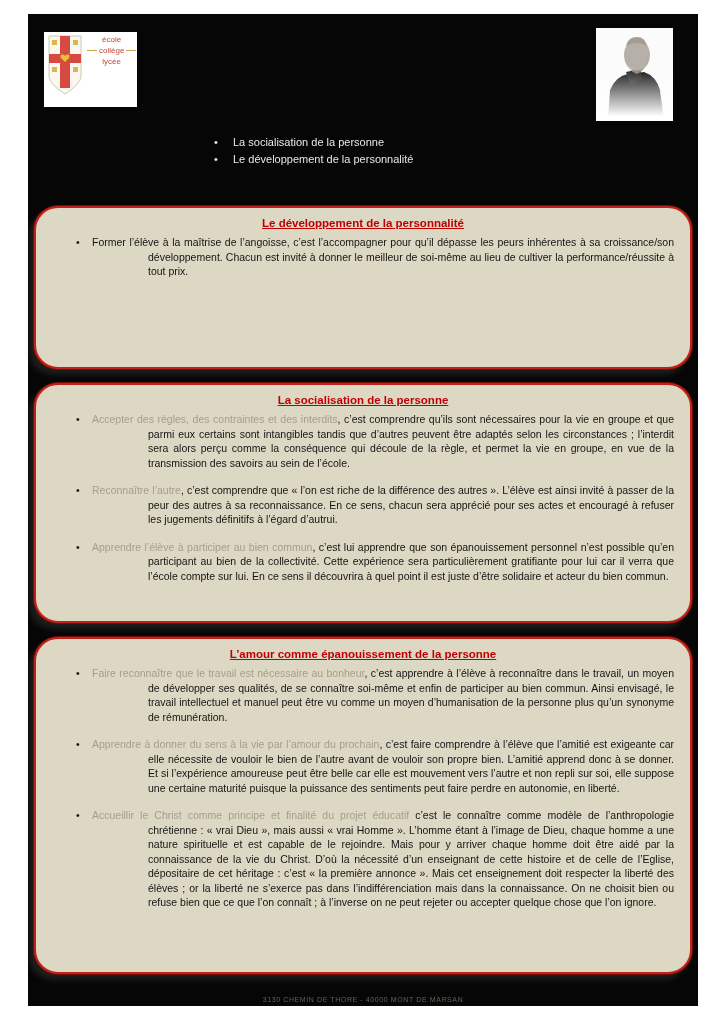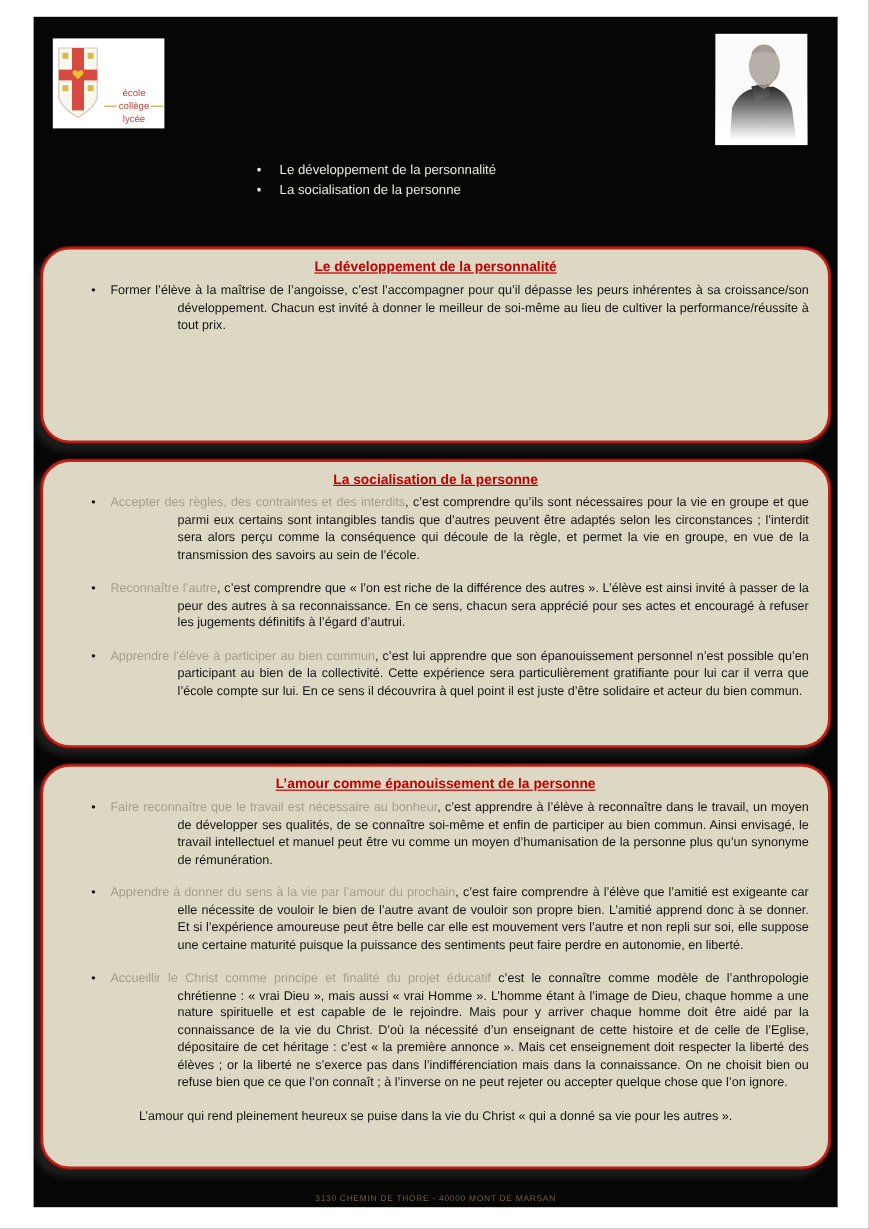--- a/index.html
+++ b/index.html
@@ -8,21 +8,21 @@
     font-family:"Liberation Sans",sans-serif;overflow:hidden;
   }
   .black-canvas{
     position:absolute;left:28px;top:14px;width:670px;height:992px;
     background:#060606;
   }
   
   .header{position:relative;height:192px;}
   .logo{
     position:absolute;left:16px;top:18px;width:93px;height:75px;
-    background:#ffffff;display:flex;align-items:flex-end;padding:2px;box-sizing:border-box;
+    background:#ffffff;display:flex;align-items:flex-start;padding:2px;box-sizing:border-box;
   }
   .logo-text{margin-left:3px;font-size:8px;color:#c4483c;line-height:11px;text-align:center;flex:1;}
   .logo-line{display:flex;align-items:center;justify-content:center;gap:2px;}
   .logo-dash{width:10px;border-top:1px solid #d4a24a;}
   .page-title{
     position:absolute;left:0;right:0;top:32px;text-align:center;
     font-size:35px;font-weight:bold;color:#e61417;letter-spacing:0.5px;
   }
   .photo{position:absolute;right:25px;top:14px;width:77px;height:93px;}
   .intro{position:absolute;left:186px;top:120px;color:#e8e8e2;font-size:11px;line-height:17px;}
@@ -106,39 +106,38 @@
         <path d="M14 62 q6 -14 18 -16 l16 -2 q12 4 16 18 l4 31 h-56 Z" fill="#1d1d1d"></path>
         <path d="M30 44 l14 -3 l2 10 l-12 6 Z" fill="#2c2c2c"></path>
         <ellipse cx="41" cy="27" rx="13" ry="16" fill="#b6b0a8"></ellipse>
         <path d="M29 30 q2 14 12 13 q10 -1 11 -13 q-2 12 -11 16 q-10 -3 -12 -16 Z" fill="#8d857a"></path>
         <path d="M30 18 q10 -6 21 0 q-2 -9 -10 -9 q-9 0 -11 9 Z" fill="#a49d93"></path>
         <rect width="77" height="93" fill="url(#fade)"></rect>
       </svg>
     </div>
 
     <div class="intro">
+      <div class="intro-item"><span class="ib">•</span><span>La socialisation de la personne</span></div>
       <div class="intro-item"><span class="ib">•</span><span>Le développement de la personnalité</span></div>
-      <div class="intro-item"><span class="ib">•</span><span>La socialisation de la personne</span></div>
     </div>
   </div>
 
   <div class="panel panel-1">
     <div class="panel-heading">Le développement de la personnalité</div>
     <div class="pitem"><span class="bullet">•</span><span>Former l’élève à la maîtrise de l’angoisse, c’est l’accompagner pour qu’il dépasse les peurs inhérentes à sa croissance/son développement. Chacun est invité à donner le meilleur de soi-même au lieu de cultiver la performance/réussite à tout prix.</span></div>
   </div>
 
   <div class="panel panel-2">
     <div class="panel-heading">La socialisation de la personne</div>
     <div class="pitem"><span class="bullet">•</span><span class="lead">Accepter des règles, des contraintes et des interdits</span><span>, c’est comprendre qu’ils sont nécessaires pour la vie en groupe et que parmi eux certains sont intangibles tandis que d’autres peuvent être adaptés selon les circonstances ; l’interdit sera alors perçu comme la conséquence qui découle de la règle, et permet la vie en groupe, en vue de la transmission des savoirs au sein de l’école.</span></div>
     <div class="pitem"><span class="bullet">•</span><span class="lead">Reconnaître l’autre</span><span>, c’est comprendre que « l’on est riche de la différence des autres ». L’élève est ainsi invité à passer de la peur des autres à sa reconnaissance. En ce sens, chacun sera apprécié pour ses actes et encouragé à refuser les jugements définitifs à l’égard d’autrui.</span></div>
     <div class="pitem"><span class="bullet">•</span><span class="lead">Apprendre l’élève à participer au bien commun</span><span>, c’est lui apprendre que son épanouissement personnel n’est possible qu’en participant au bien de la collectivité. Cette expérience sera particulièrement gratifiante pour lui car il verra que l’école compte sur lui. En ce sens il découvrira à quel point il est juste d’être solidaire et acteur du bien commun.</span></div>
   </div>
 
   <div class="panel panel-3">
     <div class="panel-heading">L’amour comme épanouissement de la personne</div>
     <div class="pitem"><span class="bullet">•</span><span class="lead">Faire reconnaître que le travail est nécessaire au bonheur</span><span>, c’est apprendre à l’élève à reconnaître dans le travail, un moyen de développer ses qualités, de se connaître soi-même et enfin de participer au bien commun. Ainsi envisagé, le travail intellectuel et manuel peut être vu comme un moyen d’humanisation de la personne plus qu’un synonyme de rémunération.</span></div>
     <div class="pitem"><span class="bullet">•</span><span class="lead">Apprendre à donner du sens à la vie par l’amour du prochain</span><span>, c’est faire comprendre à l’élève que l’amitié est exigeante car elle nécessite de vouloir le bien de l’autre avant de vouloir son propre bien. L’amitié apprend donc à se donner. Et si l’expérience amoureuse peut être belle car elle est mouvement vers l’autre et non repli sur soi, elle suppose une certaine maturité puisque la puissance des sentiments peut faire perdre en autonomie, en liberté.</span></div>
     <div class="pitem"><span class="bullet">•</span><span class="lead">Accueillir le Christ comme principe et finalité du projet éducatif</span><span> c’est le connaître comme modèle de l’anthropologie chrétienne : « vrai Dieu », mais aussi « vrai Homme ». L’homme étant à l’image de Dieu, chaque homme a une nature spirituelle et est capable de le rejoindre. Mais pour y arriver chaque homme doit être aidé par la connaissance de la vie du Christ. D’où la nécessité d’un enseignant de cette histoire et de celle de l’Eglise, dépositaire de cet héritage : c’est « la première annonce ». Mais cet enseignement doit respecter la liberté des élèves ; or la liberté ne s’exerce pas dans l’indifférenciation mais dans la connaissance. On ne choisit bien ou refuse bien que ce que l’on connaît ; à l’inverse on ne peut rejeter ou accepter quelque chose que l’on ignore.</span></div>
-    <div class="closing-line">L’amour qui rend pleinement heureux se puise dans la vie du Christ « qui a donné sa vie pour les autres ».</div>
   </div>
 
   <div class="footer">3130 CHEMIN DE THORE - 40000 MONT DE MARSAN</div>
 </div>
 
 </body></html>

